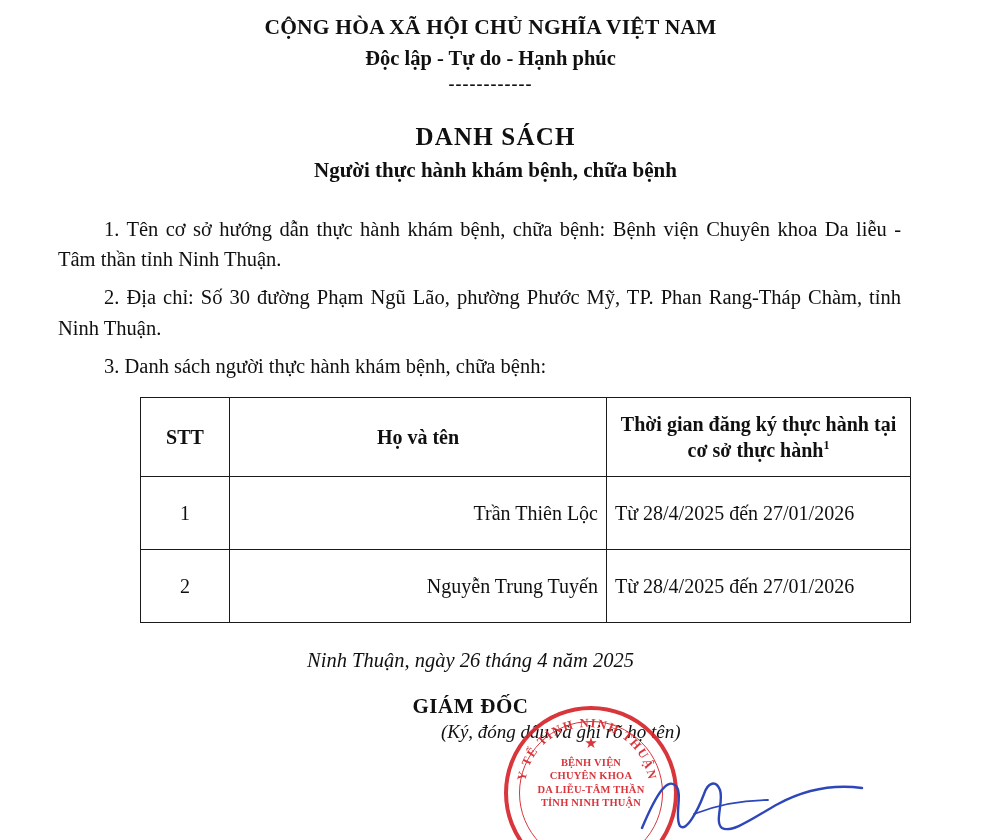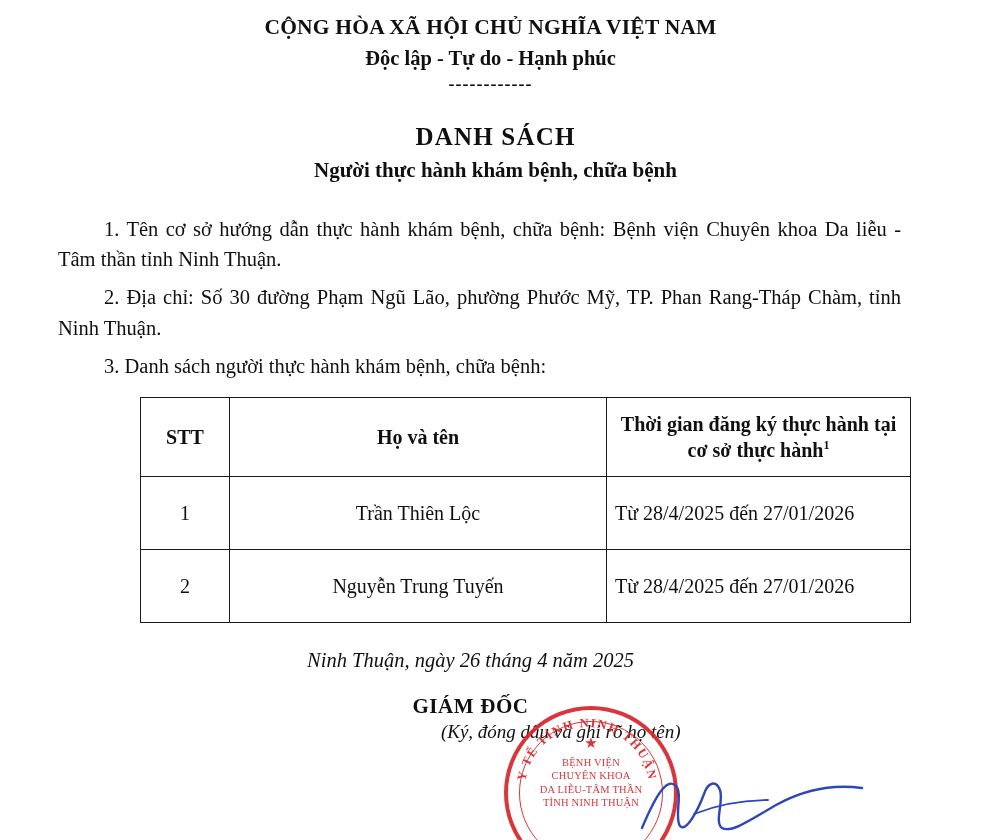--- a/index.html
+++ b/index.html
@@ -103,21 +103,21 @@
     height: 66px;
     line-height: 1.32;
   }
   table.list td {
     height: 60px;
   }
   .col-stt { width: 72px; text-align: center; }
   .col-name { width: 360px; }
   .col-time { text-align: center; }
   td.cell-stt { text-align: center; }
-  td.cell-name { text-align: center; padding-left: 22px; font-family: Liberation Serif, serif; }
+  td.cell-name { text-align: right; padding-left: 22px; font-family: Liberation Serif, serif; }
   td.cell-time { text-align: left; }
   sup.fn {
     font-size: 12px;
     vertical-align: super;
     font-weight: bold;
   }
 
   
   .sign-block {
     margin-top: 26px;
@@ -170,21 +170,21 @@
     border: 1.5px solid #d6252c;
     border-radius: 50%;
   }
   .stamp-center {
     position: absolute;
     left: 0;
     right: 0;
     top: 46px;
     text-align: center;
     font-size: 10.5px;
-    font-weight: normal;
+    font-weight: bold;
     line-height: 1.28;
     letter-spacing: 0.2px;
   }
   .stamp-arc {
     position: absolute;
     width: 166px;
     height: 166px;
     left: -4px;
     top: -4px;
   }

